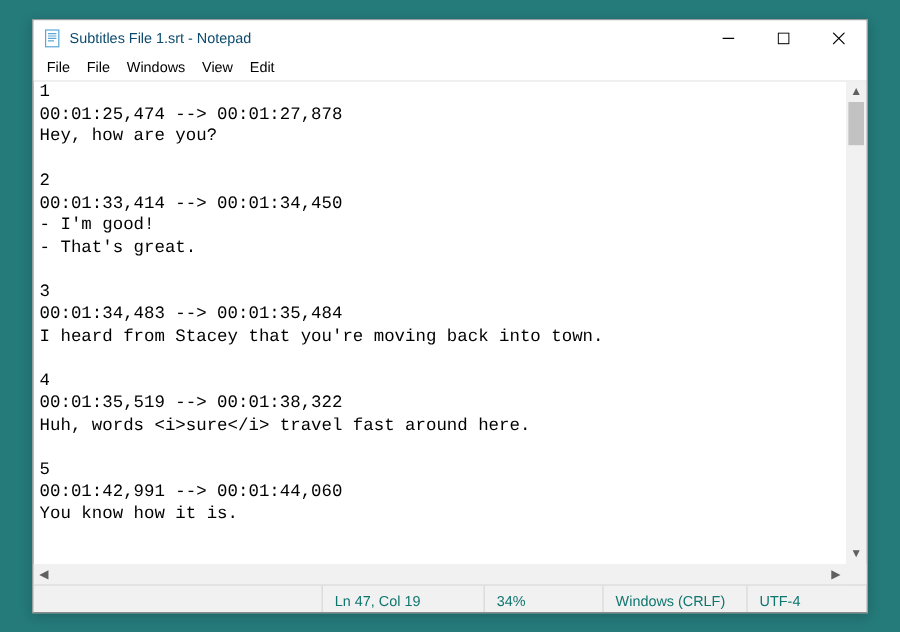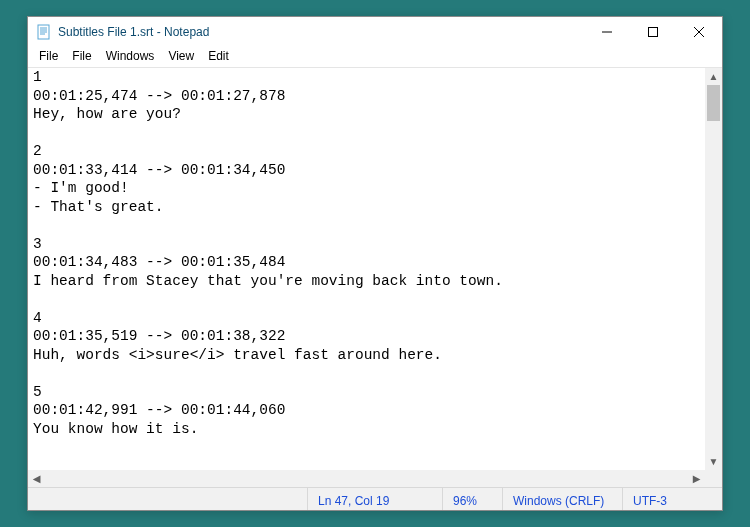--- a/index.html
+++ b/index.html
@@ -123,31 +123,31 @@
     color:#606060;font-size:10px;
   }
   .hscroll .track { flex:1; }
   .hscroll .corner { width:17px;height:17px;background:#f1f1f1; }
   .statusbar {
     height: 23px;
     border-top: 1px solid #d8d8d8;
     background: #f1f1f1;
     display: flex;
     font-size: 12px;
-    color: #1d4ed8;
+    color: #0f766e;
   }
   .statusbar .cell {
     border-left: 1px solid #d8d8d8;
     padding: 3px 10px 0 10px;
     display:flex;align-items:center;
   }
   .statusbar .spacer { flex:1; }
   .cell.pos { width: 135px; }
   .cell.zoom { width: 60px; }
-  .cell.eol { width: 120px; }
+  .cell.eol { width: 120px; margin-left: 39px; }
   .cell.enc { width: 100px; }
 </style>
 </head>
 <body>
 
 <div class="window">
 
   <div class="titlebar">
     <span class="icon">
       <svg width="16" height="16" viewBox="0 0 16 16">
@@ -217,18 +217,18 @@
       <div class="left">◀</div>
       <div class="track"></div>
       <div class="right">▶</div>
       <div class="corner"></div>
     </div>
   </div>
 
   <div class="statusbar">
     <div class="spacer"></div>
     <div class="cell pos">Ln 47, Col 19</div>
-    <div class="cell zoom">96%</div>
+    <div class="cell zoom">34%</div>
     <div class="cell eol">Windows (CRLF)</div>
-    <div class="cell enc">UTF-3</div>
+    <div class="cell enc">UTF-4</div>
   </div>
 
 </div>
 
 </body></html>

